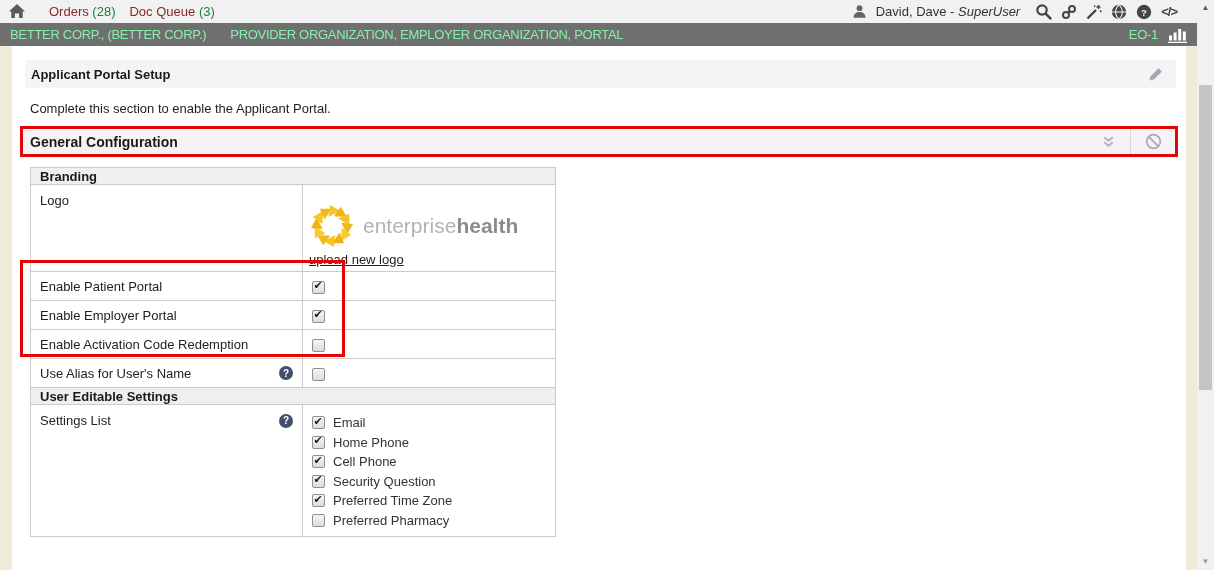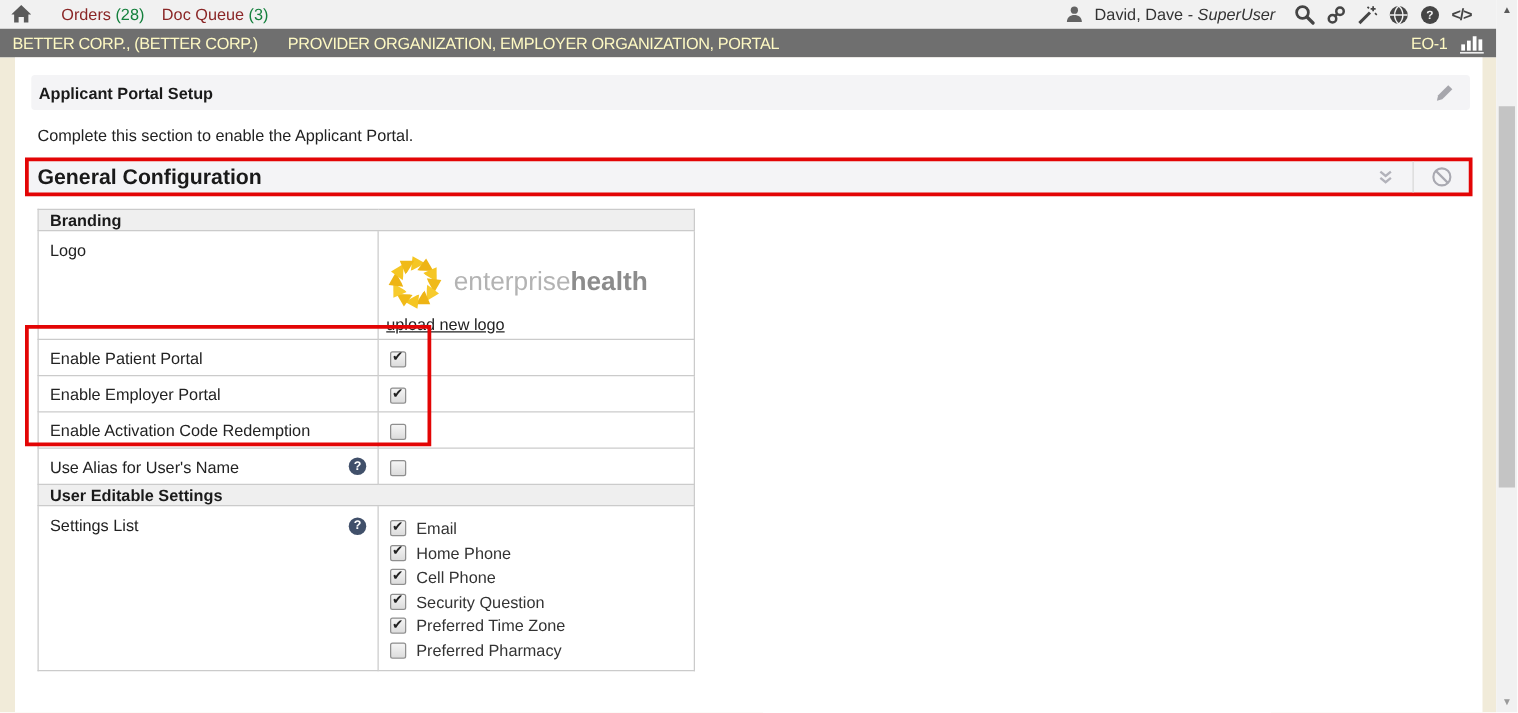--- a/index.html
+++ b/index.html
@@ -13,37 +13,37 @@
   .nav-link { margin-left:24px; color:#8a2626; text-decoration:none; cursor:pointer; white-space:nowrap; }
   .nav-link .cnt { color:#15803d; }
   .nav-link + .nav-link { margin-left:14px;text-align:right; }
   .tb-right { margin-left:auto; display:flex; align-items:center; gap:9px; padding-right:20px; }
   .uname { color:#333; white-space:nowrap; margin-right:6px; }
   .uname i { font-style:italic; }
   .tb-ic { display:flex; align-items:center; cursor:pointer; }
   .code-ic { font-weight:bold; color:#454545; font-size:13px; letter-spacing:-1px; cursor:pointer; }
 
   
-  .orgbar { position:absolute; top:23px; left:0; width:1197px; height:23px; background:#6f6f6f; color:#fef9c3;
+  .orgbar { position:absolute; top:23px; left:0; width:1197px; height:23px; background:#6f6f6f; color:#86efac;
             display:flex; align-items:center; font-size:13px; letter-spacing:-0.3px; padding:0 8px 0 10px;justify-content:center; }
   .org-name { margin-right:24px; white-space:nowrap; }
   .ob-right { margin-left:auto; display:flex; align-items:center; gap:10px; }
 
   
   .page { position:absolute; top:46px; left:0; width:1197px; height:524px; background:#f1ebd9; }
   .panel { position:absolute; left:12px; top:0; width:1174px; height:524px; background:#fff; }
 
   .page-header { position:absolute; left:13px; top:14px; width:1151px; height:28px; background:#f4f4f6;
                  border-radius:3px; display:flex; align-items:center; justify-content:space-between;
                  padding:0 13px 0 6px; font-size:13px; font-weight:bold; color:#1a1a1a;gap:12px; }
   .intro { position:absolute; left:18px; top:55px; font-size:13px; color:#222; }
 
   .gc-wrap { position:absolute; left:8px; top:80px; width:1158px; height:31px; border:3px solid #e30505;
              background:#f4f4f6; display:flex; align-items:center; justify-content:space-between; }
-  .gc-title { font-weight:bold; font-size:17px; color:#1a1a1a; padding-left:7px; }
+  .gc-title { font-weight:bold; font-size:14px; color:#1a1a1a; padding-left:7px; }
   .gc-icons { display:flex; align-items:center; align-self:stretch; }
   .gc-icons .icn { width:44px; display:flex; justify-content:center; align-items:center; cursor:pointer; }
   .gc-div { width:1px; align-self:stretch; background:#d8d8d8; }
 
   
   .config-table { position:absolute; left:18px; top:121px; }
   table { border-collapse:collapse; table-layout:fixed; width:525px; }
   td { border:1px solid #cbcbcb; font-size:13px; color:#222; padding:0 9px; vertical-align:middle; background:#fff; }
   tr.group td { background:#efefef; font-weight:bold; height:17px; color:#1a1a1a; }
   tr.row td { height:29px; }

